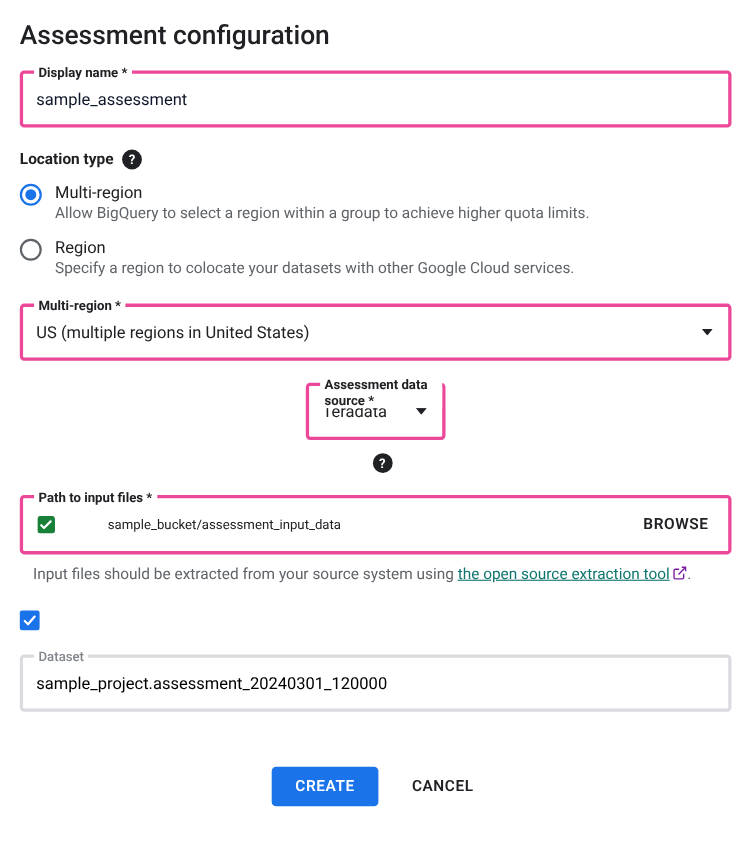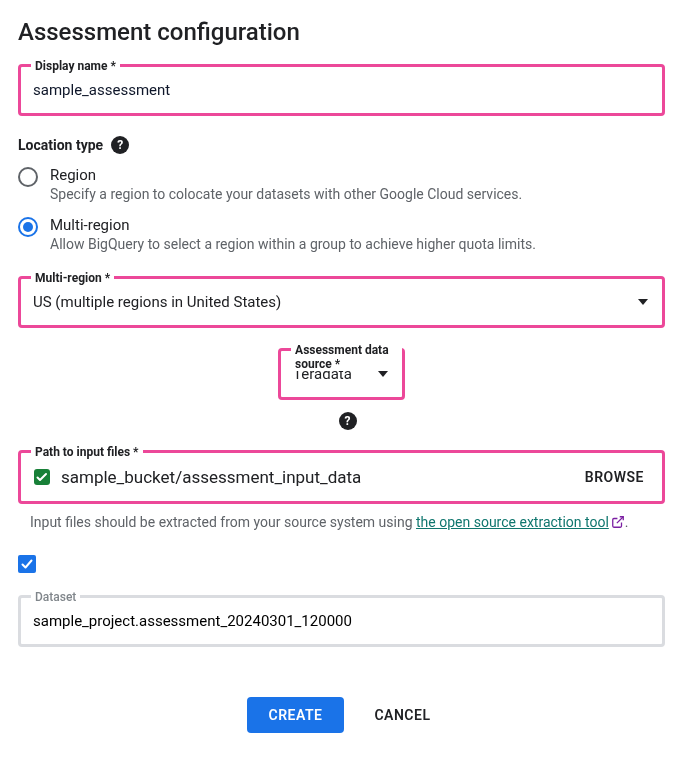--- a/index.html
+++ b/index.html
@@ -154,21 +154,22 @@
   .bucket-icon {
     width: 18px;
     height: 18px;
     flex-shrink: 0;
     display: flex;
     align-items: center;
     justify-content: center;
   }
   .path-value {
     flex: 1;
-    font-size: 17px;
+    font-size: 12px;
+    margin-left: 37px;
   }
   .browse-btn {
     font-size: 14px;
     font-weight: 600;
     letter-spacing: 0.5px;
     cursor: pointer;
     padding: 4px 6px;
   }
   .help-text {
     font-size: 14px;
@@ -241,31 +242,31 @@
   <input class="field-input" type="text" value="sample_assessment" style="">
 </div>
 
 <div class="section-label">
   <span>Location type</span>
   <span class="help-icon">?</span>
 </div>
 
 <div class="radio-group">
   <div class="radio-row">
+    <div class="radio checked"></div>
+    <div class="radio-text">
+      <div class="radio-title">Multi-region</div>
+      <div class="radio-desc">Allow BigQuery to select a region within a group to achieve higher quota limits.</div>
+    </div>
+  </div>
+  <div class="radio-row">
     <div class="radio"></div>
     <div class="radio-text">
       <div class="radio-title">Region</div>
       <div class="radio-desc">Specify a region to colocate your datasets with other Google Cloud services.</div>
-    </div>
-  </div>
-  <div class="radio-row">
-    <div class="radio checked"></div>
-    <div class="radio-text">
-      <div class="radio-title">Multi-region</div>
-      <div class="radio-desc">Allow BigQuery to select a region within a group to achieve higher quota limits.</div>
     </div>
   </div>
 </div>
 
 <div class="field">
   <span class="field-label">Multi-region *</span>
   <div class="select-row">
     <div class="select-value">US (multiple regions in United States)</div>
     <div class="dropdown-arrow">
       <svg width="10" height="6" viewBox="0 0 10 6">

